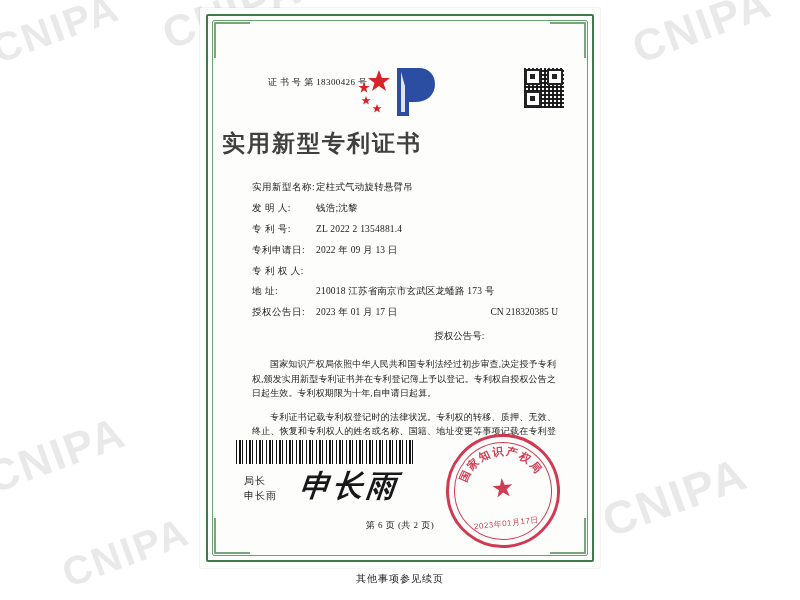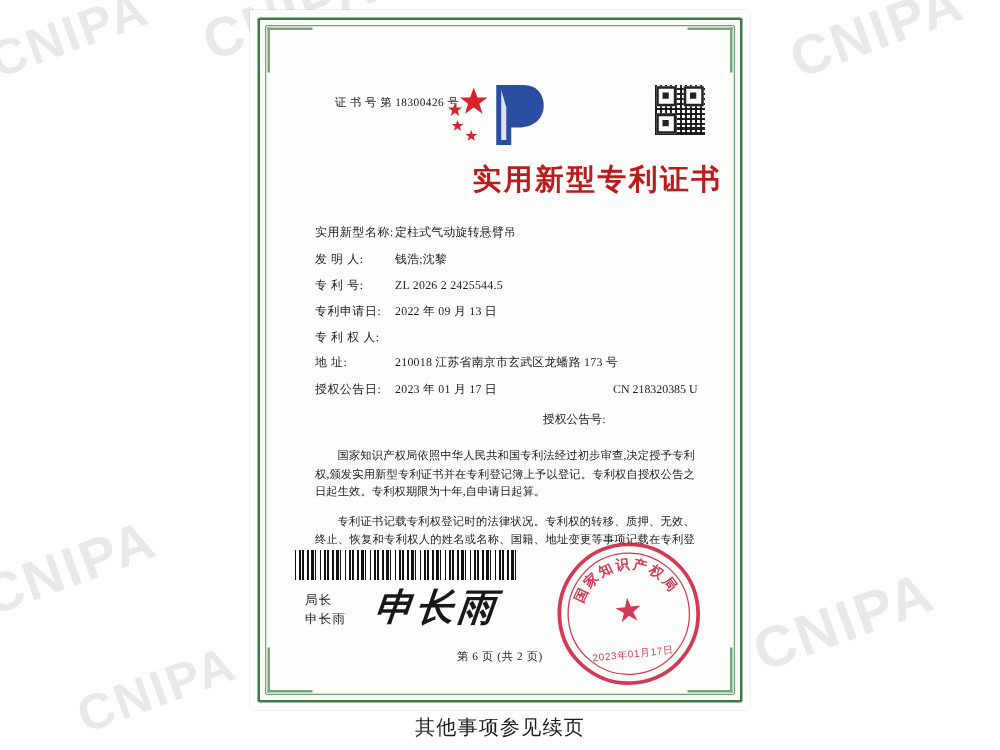--- a/index.html
+++ b/index.html
@@ -147,26 +147,26 @@
     width: 86px;
     height: 56px;
   }
 
   
   .title {
     position: absolute;
     left: 0;
     right: 0;
     top: 98px;
-    text-align: right;
+    text-align: left;
     font-family: "DejaVu Serif", serif;
     font-size: 23px;
     font-weight: bold;
     letter-spacing: 2px;
-    color: #b91c1c;
+    color: #404040;
   }
 
   
   .fields {
     position: absolute;
     left: 30px;
     right: 20px;
     top: 152px;
   }
   .field {
@@ -311,21 +311,21 @@
     text-align: center;
     font-size: 9px;
     color: #1b1b1b;
     letter-spacing: .5px;
   }
   .outside-note {
     position: absolute;
     left: 0; right: 0;
     top: 572px;
     text-align: center;
-    font-size: 16px;
+    font-size: 10px;
     color: #1b1b1b;
     letter-spacing: 1px;
     font-family: "DejaVu Serif", serif;
   }
 </style>
 </head>
 <body>
 
 <div class="page">
 
@@ -380,21 +380,21 @@
         <div class="field">
           <span class="k">实用新型名称:</span>
           <span class="v">定柱式气动旋转悬臂吊</span>
         </div>
         <div class="field">
           <span class="k">发 明 人:</span>
           <span class="v">钱浩;沈黎</span>
         </div>
         <div class="field">
           <span class="k">专 利 号:</span>
-          <span class="v">ZL 2026 2 2425544.5</span>
+          <span class="v">ZL 2022 2 1354881.4</span>
         </div>
         <div class="field">
           <span class="k">专利申请日:</span>
           <span class="v">2022 年 09 月 13 日</span>
         </div>
         <div class="field">
           <span class="k">专 利 权 人:</span>
         </div>
         <div class="field">
           <span class="k">地 址:</span>

